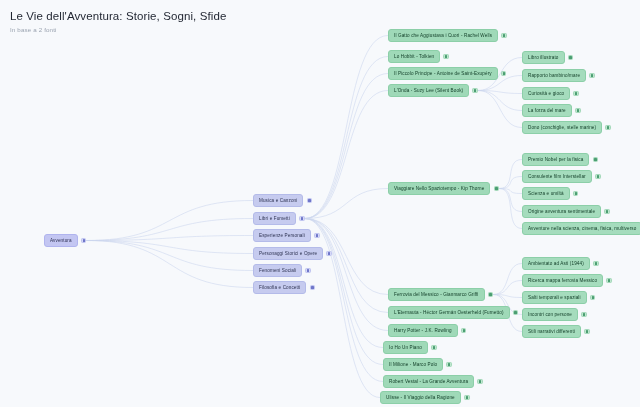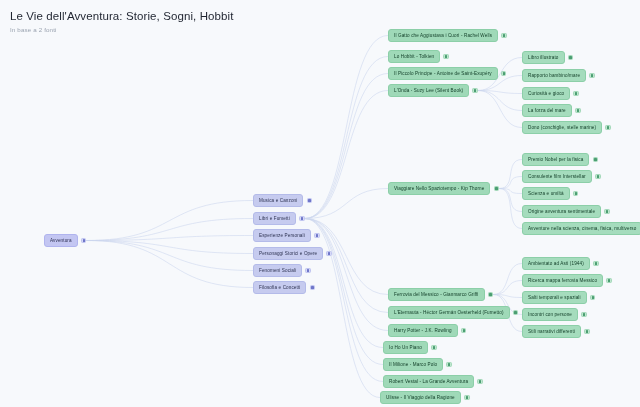--- a/index.html
+++ b/index.html
@@ -50,21 +50,21 @@
   }
   .node.root .toggle i, .node.l1 .toggle i { background: #6f76c9; }
   .node.l2 .toggle i, .node.l3 .toggle i   { background: #4b9d72; }
 </style>
 </head>
 <body>
 
 <div id="app">
 
   <div id="header">
-    <div id="doc-title">Le Vie dell'Avventura: Storie, Sogni, Hobbit</div>
+    <div id="doc-title">Le Vie dell'Avventura: Storie, Sogni, Sfide</div>
     <div id="doc-subtitle">In base a 2 fonti</div>
   </div>
 
   <svg id="edges" viewBox="0 0 640 407">
       <path d="M 86.46875 240.5 C 178.06093750000002 240.5, 161.40781249999998 200.5, 253 200.5"></path>
       <path d="M 86.46875 240.5 C 178.06093750000002 240.5, 161.40781249999998 218.5, 253 218.5"></path>
       <path d="M 86.46875 240.5 C 178.06093750000002 240.5, 161.40781249999998 235.5, 253 235.5"></path>
       <path d="M 86.46875 240.5 C 178.06093750000002 240.5, 161.40781249999998 253.5, 253 253.5"></path>
       <path d="M 86.46875 240.5 C 178.06093750000002 240.5, 161.40781249999998 270.5, 253 270.5"></path>
       <path d="M 86.46875 240.5 C 178.06093750000002 240.5, 161.40781249999998 287.5, 253 287.5"></path>

